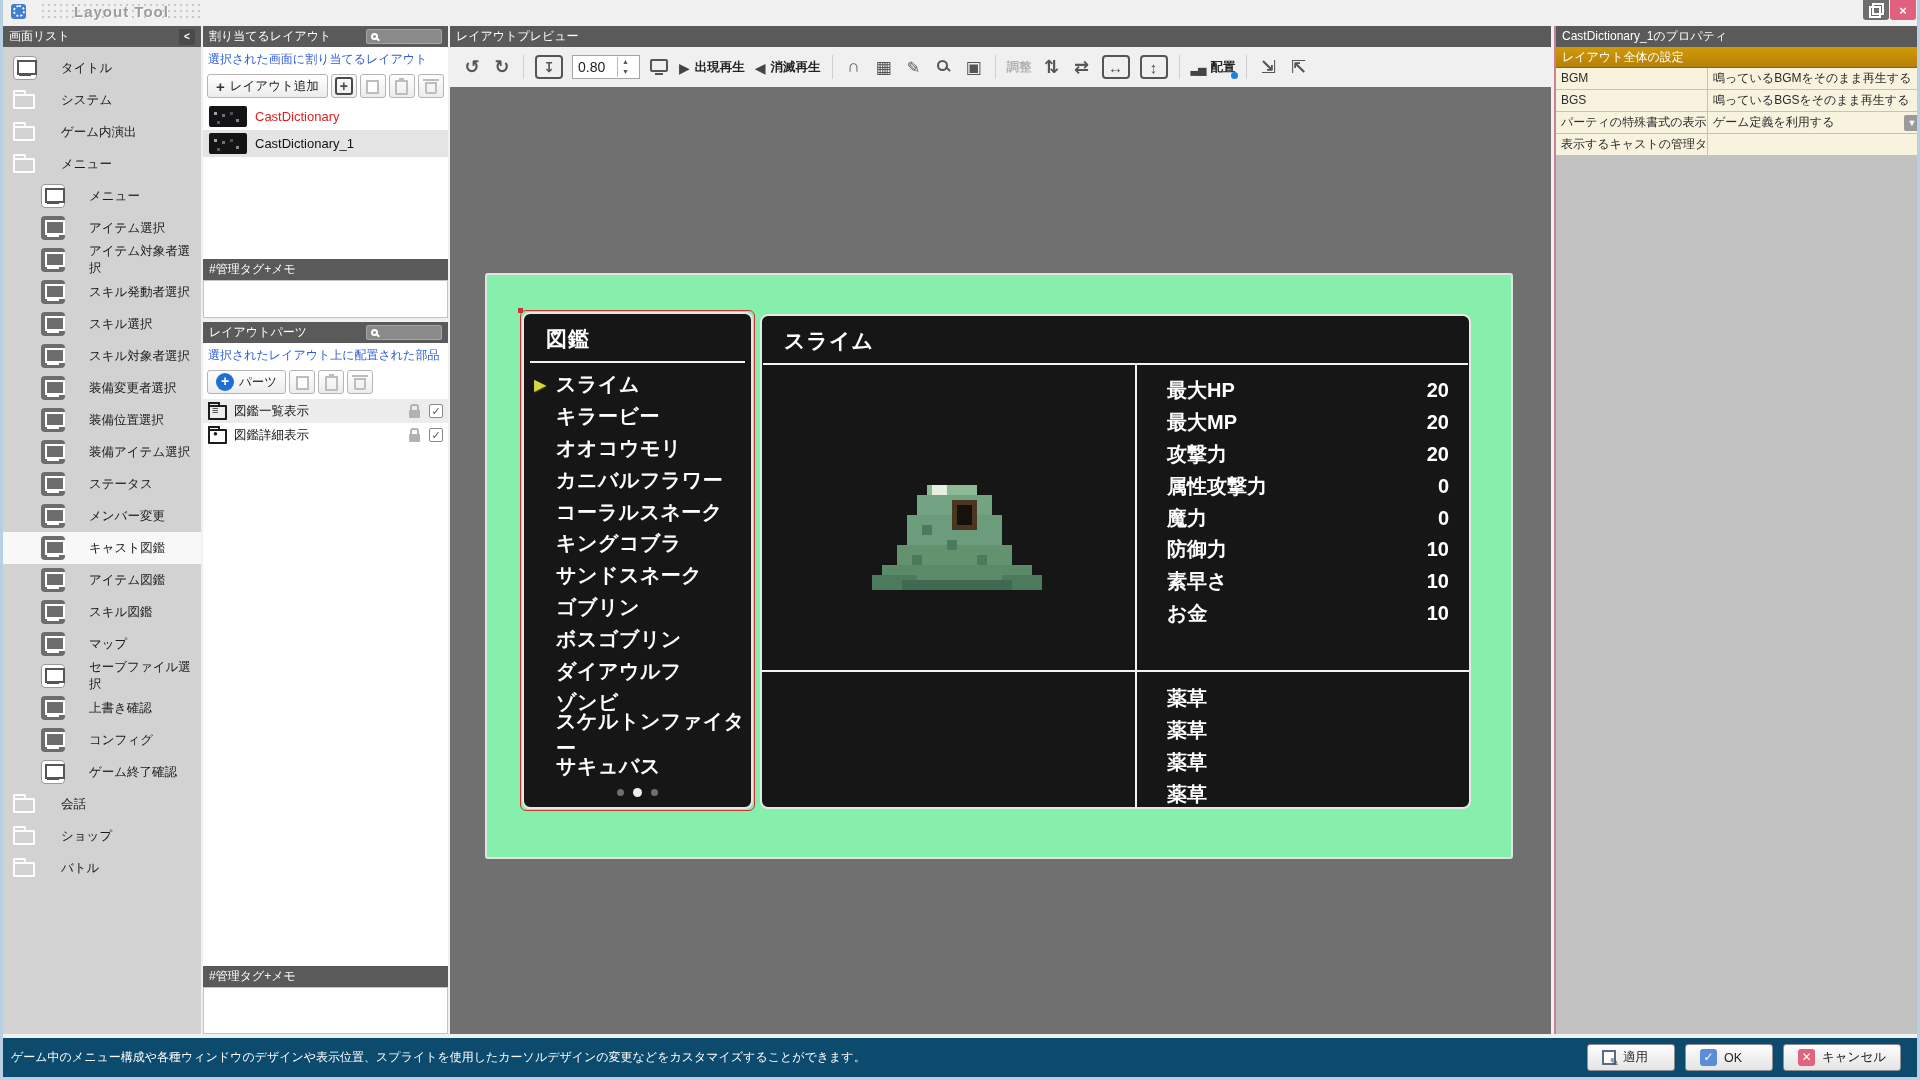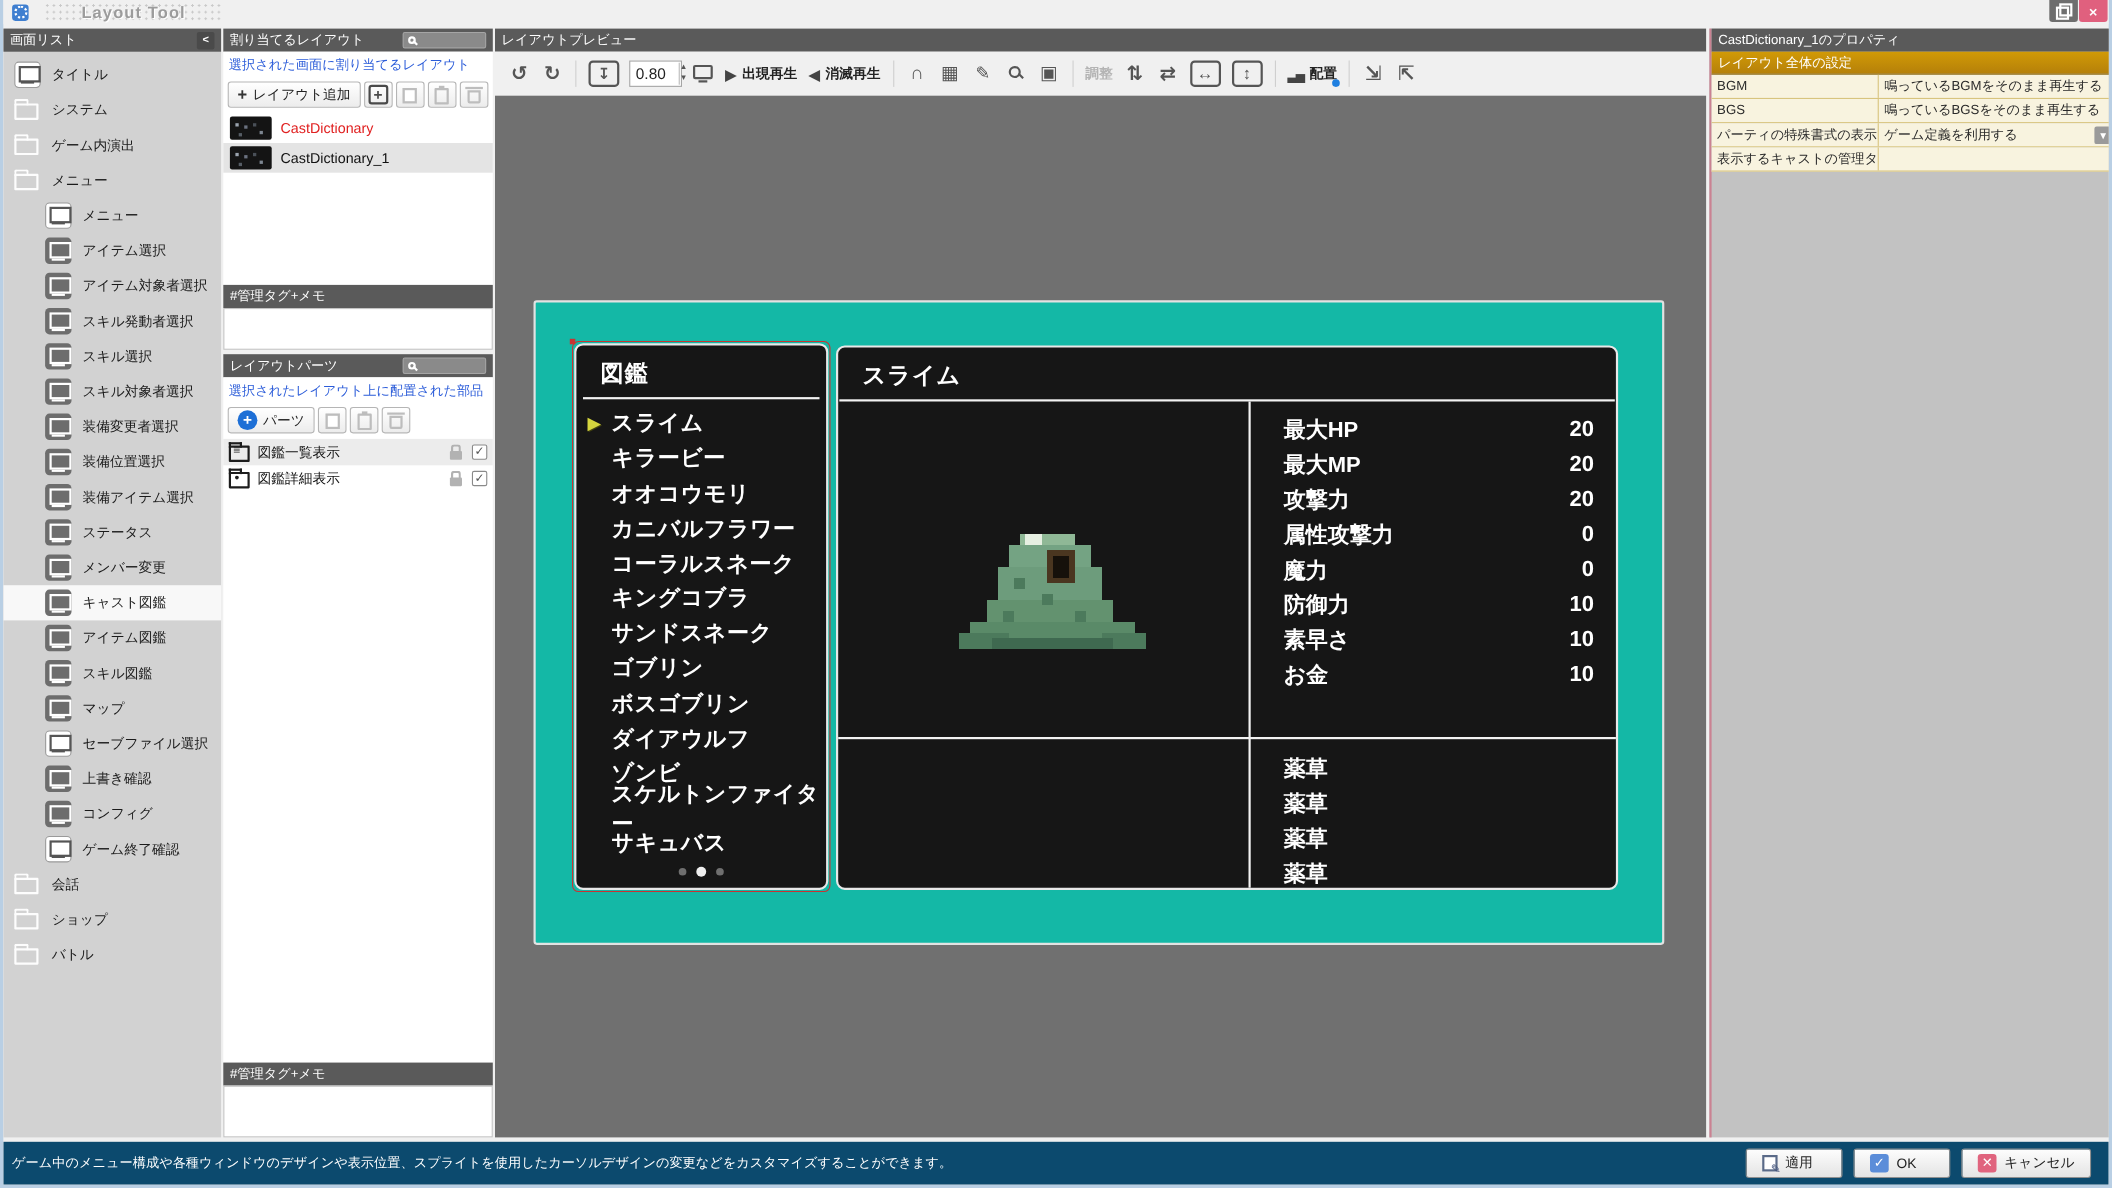--- a/index.html
+++ b/index.html
@@ -29,21 +29,21 @@
   .win-btn { width:26px; height:20px; display:flex; align-items:center; justify-content:center; border-radius:0 0 3px 3px; }
   .win-max { background:#6e6e6e; position:relative; }
   .win-max::before { content:""; width:8px; height:8px; border:2px solid #fff; background:#6e6e6e; margin-left:-3px; margin-top:3px; }
   .win-max::after { content:""; position:absolute; width:8px; height:8px; border:2px solid #fff; margin-left:3px; margin-top:-3px; }
   .win-close { background:#e0607e; color:#fff; font-weight:bold; font-size:13px; }
 
   
   #sidebar { position:absolute; left:0; top:26px; width:198px; height:1008px; background:#d2d2d2; }
   .collapse-btn { margin-left:auto; width:16px; height:16px; background:#4a4a4a; border-radius:2px; color:#fff; font-size:10px; font-weight:bold; display:flex; align-items:center; justify-content:center; }
   #screen-items { padding-top:5px; }
-  .sl-row { display:flex; align-items:center; gap:10px; height:32px; padding-left:10px; font-size:12.5px; color:#1a1a1a; }
+  .sl-row { display:flex; align-items:center; gap:24px; height:32px; padding-left:10px; font-size:12.5px; color:#1a1a1a; }
   .sl-row.sub { padding-left:38px; }
   .sl-row.selected { background:#f8f8f8; }
   .icn { flex:none; position:relative; }
   .icn.folder { width:22px; height:15px; border:2px solid #fdfdfd; border-radius:1px; margin:2px 2px 0 0; }
   .icn.folder::before { content:""; position:absolute; top:-6px; left:-2px; width:9px; height:4px; border:2px solid #fdfdfd; border-bottom:none; border-radius:2px 2px 0 0; }
   .icn.monitor-dark, .icn.monitor-light { width:24px; height:24px; border-radius:4px; }
   .icn.monitor-dark { background:#6d6d6d; }
   .icn.monitor-dark::before { content:""; position:absolute; left:4px; top:4px; width:16px; height:11px; border:2px solid #fff; }
   .icn.monitor-dark::after { content:""; position:absolute; left:6px; bottom:3px; width:12px; height:2px; background:#fff; }
   .icn.monitor-light { background:#fff; border:1px solid #9a9a9a; }
@@ -111,29 +111,29 @@
   .ic-pen::before { content:"✎"; font-size:16px; }
   .ic-inspect { position:relative; width:11px; height:11px; border:2px solid #555; border-radius:50%; margin:0 3px 3px 0; }
   .ic-inspect::after { content:""; position:absolute; width:6px; height:2px; background:#555; right:-5px; bottom:-1px; transform:rotate(45deg); }
   .ic-frames::before { content:"▣"; font-size:17px; }
   .ic-swapv::before { content:"⇅"; font-weight:bold; } .ic-swaph::before { content:"⇄"; font-weight:bold; }
   .boxed { border:2px solid #555; border-radius:4px; width:26px; height:24px; font-size:15px; }
   .ic-strh::before { content:"↔"; font-weight:bold; } .ic-strv::before { content:"↕"; font-weight:bold; }
   .ic-bars::before { content:"▃▅"; font-size:11px; letter-spacing:-1px; color:#444; }
   .ic-export::before { content:"⇲"; font-weight:bold; } .ic-import::before { content:"⇱"; font-weight:bold; }
   .dot-badge { position:absolute; right:1px; bottom:2px; width:7px; height:7px; border-radius:50%; background:#1e7fe0; }
-  .spin { display:flex; align-items:center; width:48px; height:24px; background:#fff; border:1px solid #a5a5a5; margin:0 3px; }
+  .spin { display:flex; align-items:center; width:68px; height:24px; background:#fff; border:1px solid #a5a5a5; margin:0 3px; }
   .spin input { width:44px; border:none; outline:none; font-size:14px; padding-left:5px; font-family:inherit; color:#222; background:transparent; }
   .spin .arrows { display:flex; flex-direction:column; border-left:1px solid #bbb; width:16px; }
   .spin .arrows span { font-size:7px; color:#555; text-align:center; line-height:10px; }
   .tb-label-dis { font-size:12.5px; color:#b4b4b4; font-weight:bold; padding:0 4px; }
   #pv-canvas { position:absolute; left:0; right:0; top:61px; bottom:0; background:#707070; overflow:hidden; }
 
   
-  #game-frame { position:absolute; left:35px; top:186px; width:1028px; height:586px; background:#14b8a6; border:2px solid #e2e2e2; border-radius:3px; }
+  #game-frame { position:absolute; left:35px; top:186px; width:1028px; height:586px; background:#86efac; border:2px solid #e2e2e2; border-radius:3px; }
   .gwin { position:absolute; background:#161616; border:2px solid #e8e8e8; border-radius:8px; color:#fff; font-weight:bold; }
   #gw-list { left:35px; top:37px; width:231px; height:497px; }
   .sel-outline { position:absolute; inset:-4px; border:1px solid #c93333; border-radius:6px; pointer-events:none; }
   .sel-outline::before { content:""; position:absolute; left:-3px; top:-3px; width:5px; height:5px; background:#c93333; }
   .gw-title { font-size:21px; padding:11px 0 8px 22px; letter-spacing:1px; }
   .gw-hr { height:2px; background:#f2f2f2; margin:0 1px; }
   #gw-list .gw-hr { margin:0 6px; }
   .mon-row { display:flex; align-items:center; height:31.8px; padding-left:10px; font-size:20px; letter-spacing:0.5px; }
   .cursor { width:22px; flex:none; visibility:hidden; color:#d6d63e; text-shadow:1px 1px 0 #44440e; font-size:16px; }
   .cursor.show { visibility:visible; }

